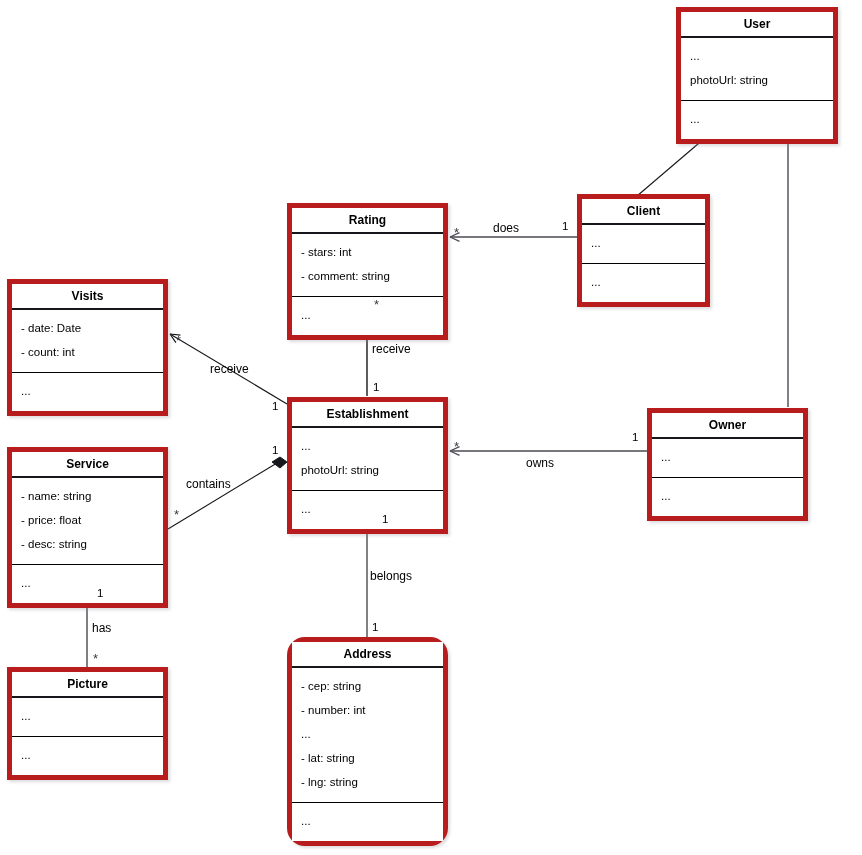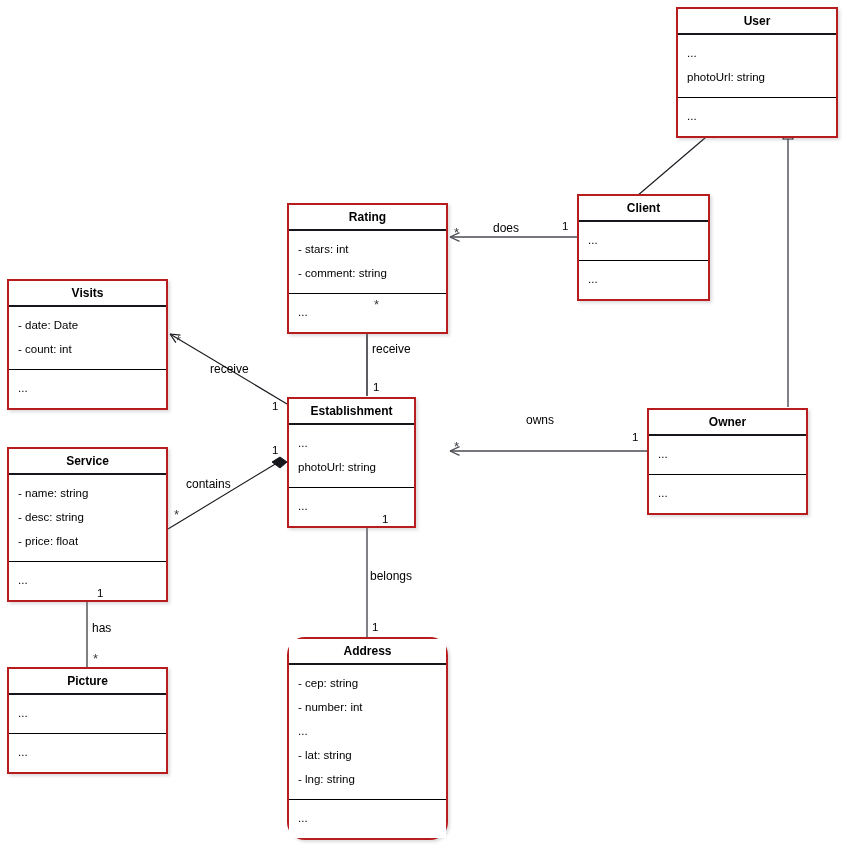--- a/index.html
+++ b/index.html
@@ -19,21 +19,21 @@
     position: absolute;
     left: 0;
     top: 0;
     width: 862px;
     height: 855px;
   }
   .uml-class {
     position: absolute;
     box-sizing: border-box;
     background: #7f1d1d;
-    border: 2px solid #b91c1c;
+    border: 5px solid #b91c1c;
     box-shadow: 2px 2px 3px rgba(140,140,150,0.30);
     z-index: 5;
   }
   .uml-title {
     box-sizing: border-box;
     height: 26px;
     line-height: 25px;
     text-align: center;
     font-size: 12px;
     font-weight: bold;
@@ -174,21 +174,21 @@
     <div class="uml-title">Visits</div>
     <div class="uml-compartment">
       <div class="uml-attr">- date: Date</div>
       <div class="uml-attr">- count: int</div>
     </div>
     <div class="uml-compartment">
       <div class="uml-attr">...</div>
     </div>
   </div>
 
-  <div class="uml-class" style="left:287px; top:397px; width:129px;">
+  <div class="uml-class" style="left:287px; top:397px; width:161px;">
     <div class="uml-title">Establishment</div>
     <div class="uml-compartment">
       <div class="uml-attr">...</div>
       <div class="uml-attr">photoUrl: string</div>
     </div>
     <div class="uml-compartment">
       <div class="uml-attr">...</div>
     </div>
   </div>
 
@@ -199,22 +199,22 @@
     </div>
     <div class="uml-compartment">
       <div class="uml-attr">...</div>
     </div>
   </div>
 
   <div class="uml-class" style="left:7px; top:447px; width:161px;">
     <div class="uml-title">Service</div>
     <div class="uml-compartment">
       <div class="uml-attr">- name: string</div>
+      <div class="uml-attr">- price: float</div>
       <div class="uml-attr">- desc: string</div>
-      <div class="uml-attr">- price: float</div>
     </div>
     <div class="uml-compartment">
       <div class="uml-attr">...</div>
     </div>
   </div>
 
   <div class="uml-class" style="left:7px; top:667px; width:161px;">
     <div class="uml-title">Picture</div>
     <div class="uml-compartment">
       <div class="uml-attr">...</div>
@@ -251,21 +251,21 @@
   <div class="mult-star" style="left:176px; top:336px;">*</div>
 
   <div class="edge-label" style="left:186px; top:477px;">contains</div>
   <div class="mult-label" style="left:272px; top:444px;">1</div>
   <div class="mult-star" style="left:174px; top:510px;">*</div>
 
   <div class="edge-label" style="left:370px; top:569px;">belongs</div>
   <div class="mult-label" style="left:382px; top:513px;">1</div>
   <div class="mult-label" style="left:372px; top:621px;">1</div>
 
-  <div class="edge-label" style="left:526px; top:413px;">owns</div>
+  <div class="edge-label" style="left:526px; top:456px;">owns</div>
   <div class="mult-label" style="left:632px; top:431px;">1</div>
   <div class="mult-star" style="left:454px; top:442px;">*</div>
 
   <div class="edge-label" style="left:92px; top:621px;">has</div>
   <div class="mult-label" style="left:97px; top:587px;">1</div>
   <div class="mult-star" style="left:93px; top:654px;">*</div>
 
 </div>
 
 </body></html>

